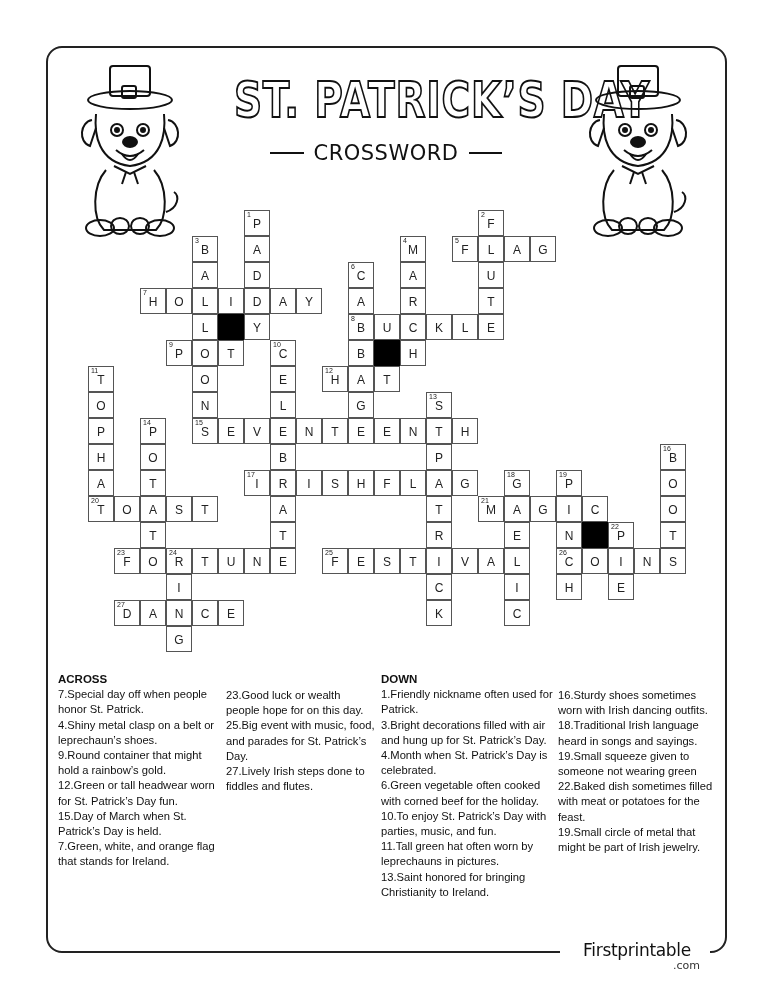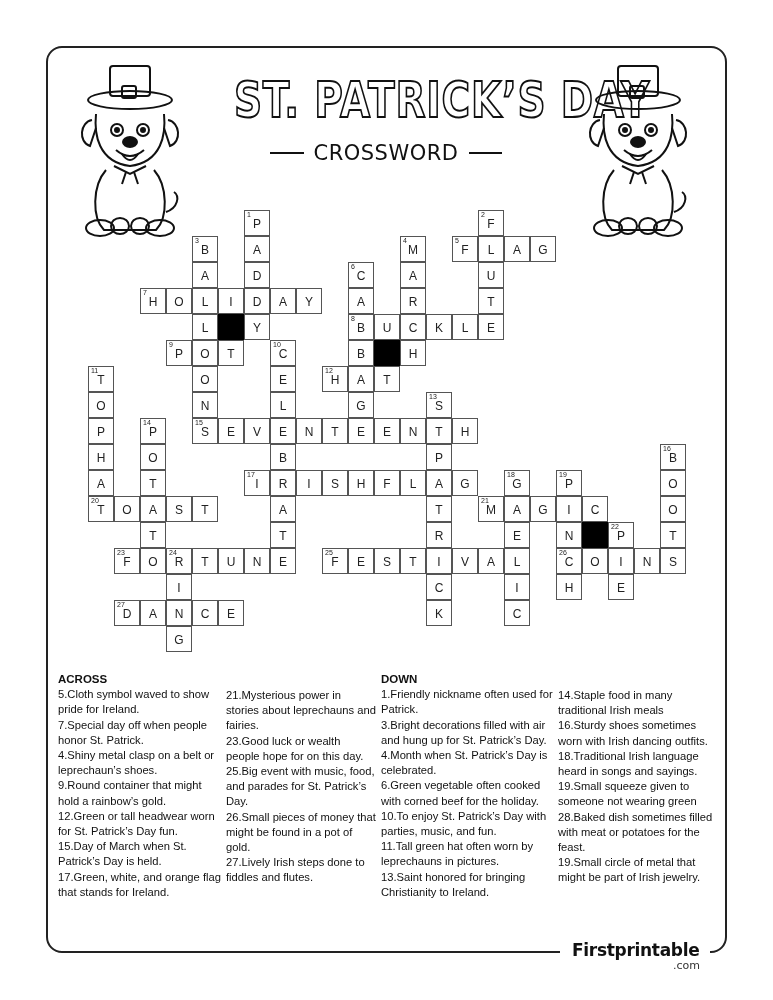--- a/index.html
+++ b/index.html
@@ -37,22 +37,22 @@
   .cell .num { position: absolute; left: 2px; top: 0px; font-size: 7px; line-height: 8px; color: #222; }
   .cell .ch { margin-top: 1px; }
   .clues { position: absolute; top: 672px; font-size: 11.2px; line-height: 15.2px; color: #111; }
   .clues .hd { font-weight: bold; font-size: 11.5px; margin-bottom: 0px; }
   .col-a1 { left: 58px; width: 165px; }
   .col-a2 { left: 226px; top: 688px; width: 150px; }
   .col-d1 { left: 381px; width: 175px; }
   .col-d2 { left: 558px; top: 688px; width: 160px; }
   .clue { margin: 0; }
   .brand {
-    position: absolute; left: 572px; top: 940px; width: 130px; text-align: left;
-    font-family: "DejaVu Sans", sans-serif; font-weight: bold; font-size: 17px; color: #111; letter-spacing: -0.3px;
+    position: absolute; left: 572px; top: 940px; width: 130px; text-align: center;
+    font-family: "DejaVu Sans", sans-serif; font-weight: normal; font-size: 17px; color: #111; letter-spacing: -0.3px;
   }
   .brand-com {
     position: absolute; left: 640px; top: 959px; width: 60px; text-align: right;
     font-family: "DejaVu Sans", sans-serif; font-size: 11px; color: #333;
   }
 </style>
 </head>
 <body>
 
 <div class="frame"></div>
@@ -543,55 +543,51 @@
       <span class="ch">C</span>
     </div>
     <div class="cell" style="left: 78px; top: 416px;">
       <span class="ch">G</span>
     </div>
   </div>
 
 <div class="clues col-a1">
   <div class="hd">ACROSS</div>
   <div id="a1">
-      <div class="clue">5.Cloth symbol waved to show pride for Ireland.</div>
       <div class="clue">7.Special day off when people honor St. Patrick.</div>
       <div class="clue">4.Shiny metal clasp on a belt or leprechaun’s shoes.</div>
       <div class="clue">9.Round container that might hold a rainbow’s gold.</div>
       <div class="clue">12.Green or tall headwear worn for St. Patrick’s Day fun.</div>
       <div class="clue">15.Day of March when St. Patrick’s Day is held.</div>
-      <div class="clue">17.Green, white, and orange flag that stands for Ireland.</div>
+      <div class="clue">7.Green, white, and orange flag that stands for Ireland.</div>
     </div>
 </div>
 <div class="clues col-a2">
   <div id="a2">
-      <div class="clue">21.Mysterious power in stories about leprechauns and fairies.</div>
       <div class="clue">23.Good luck or wealth people hope for on this day.</div>
       <div class="clue">25.Big event with music, food, and parades for St. Patrick’s Day.</div>
-      <div class="clue">26.Small pieces of money that might be found in a pot of gold.</div>
       <div class="clue">27.Lively Irish steps done to fiddles and flutes.</div>
     </div>
 </div>
 <div class="clues col-d1">
   <div class="hd">DOWN</div>
   <div id="d1">
       <div class="clue">1.Friendly nickname often used for Patrick.</div>
       <div class="clue">3.Bright decorations filled with air and hung up for St. Patrick’s Day.</div>
       <div class="clue">4.Month when St. Patrick’s Day is celebrated.</div>
       <div class="clue">6.Green vegetable often cooked with corned beef for the holiday.</div>
       <div class="clue">10.To enjoy St. Patrick’s Day with parties, music, and fun.</div>
       <div class="clue">11.Tall green hat often worn by leprechauns in pictures.</div>
       <div class="clue">13.Saint honored for bringing Christianity to Ireland.</div>
     </div>
 </div>
 <div class="clues col-d2">
   <div id="d2">
-      <div class="clue">14.Staple food in many traditional Irish meals</div>
       <div class="clue">16.Sturdy shoes sometimes worn with Irish dancing outfits.</div>
       <div class="clue">18.Traditional Irish language heard in songs and sayings.</div>
       <div class="clue">19.Small squeeze given to someone not wearing green</div>
-      <div class="clue">28.Baked dish sometimes filled with meat or potatoes for the feast.</div>
+      <div class="clue">22.Baked dish sometimes filled with meat or potatoes for the feast.</div>
       <div class="clue">19.Small circle of metal that might be part of Irish jewelry.</div>
     </div>
 </div>
 
 <div class="brand">Firstprintable</div>
 <div class="brand-com">.com</div>
 
 </body></html>

